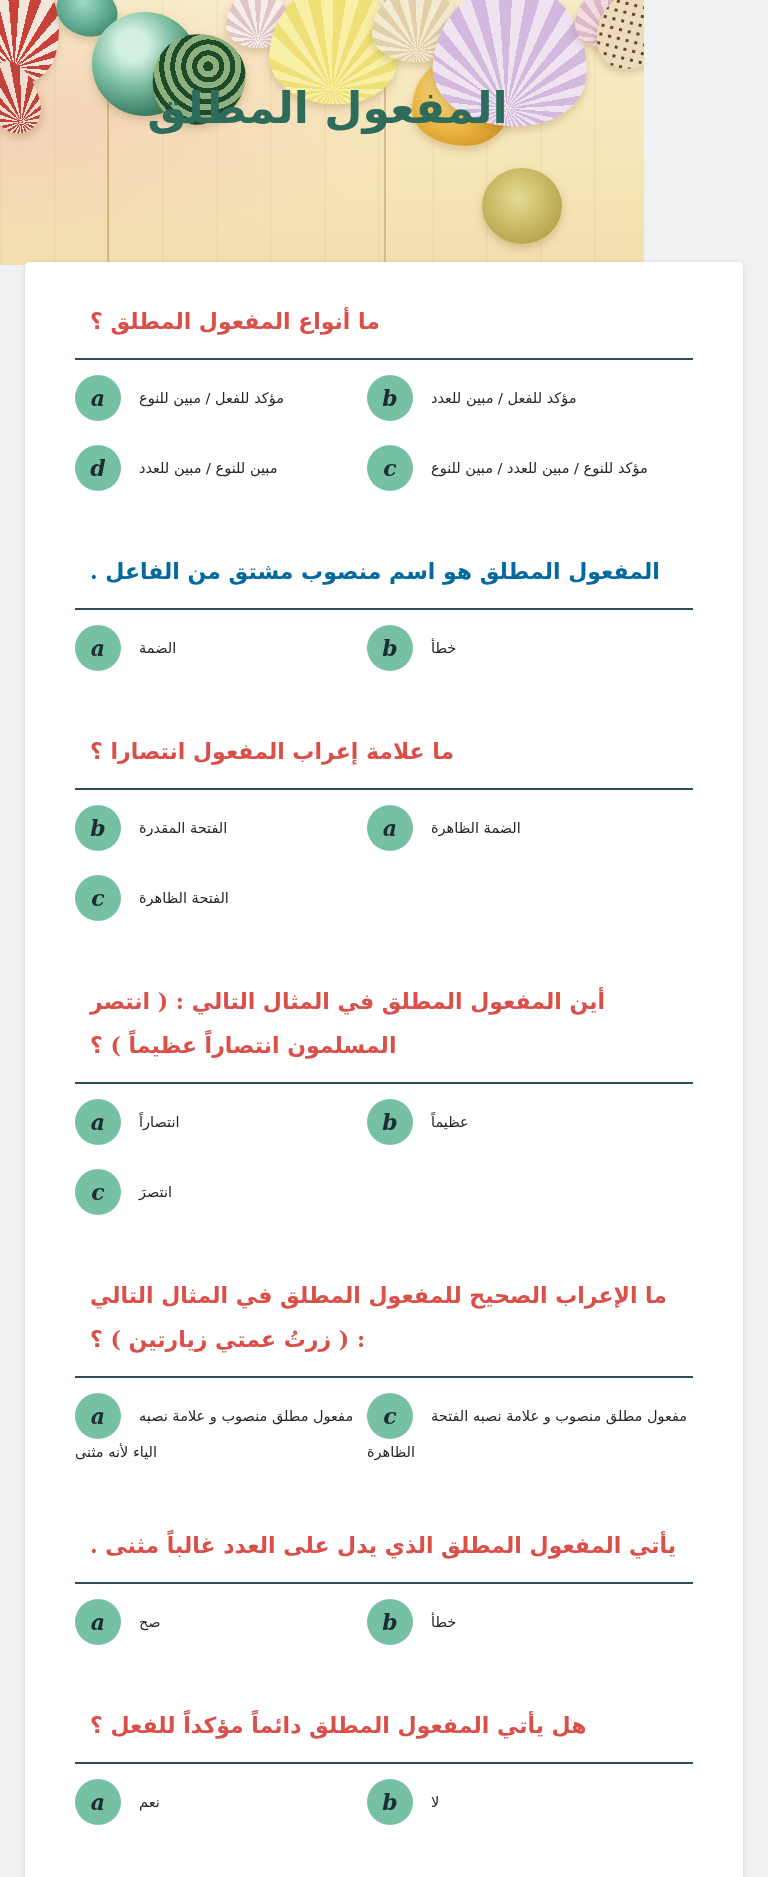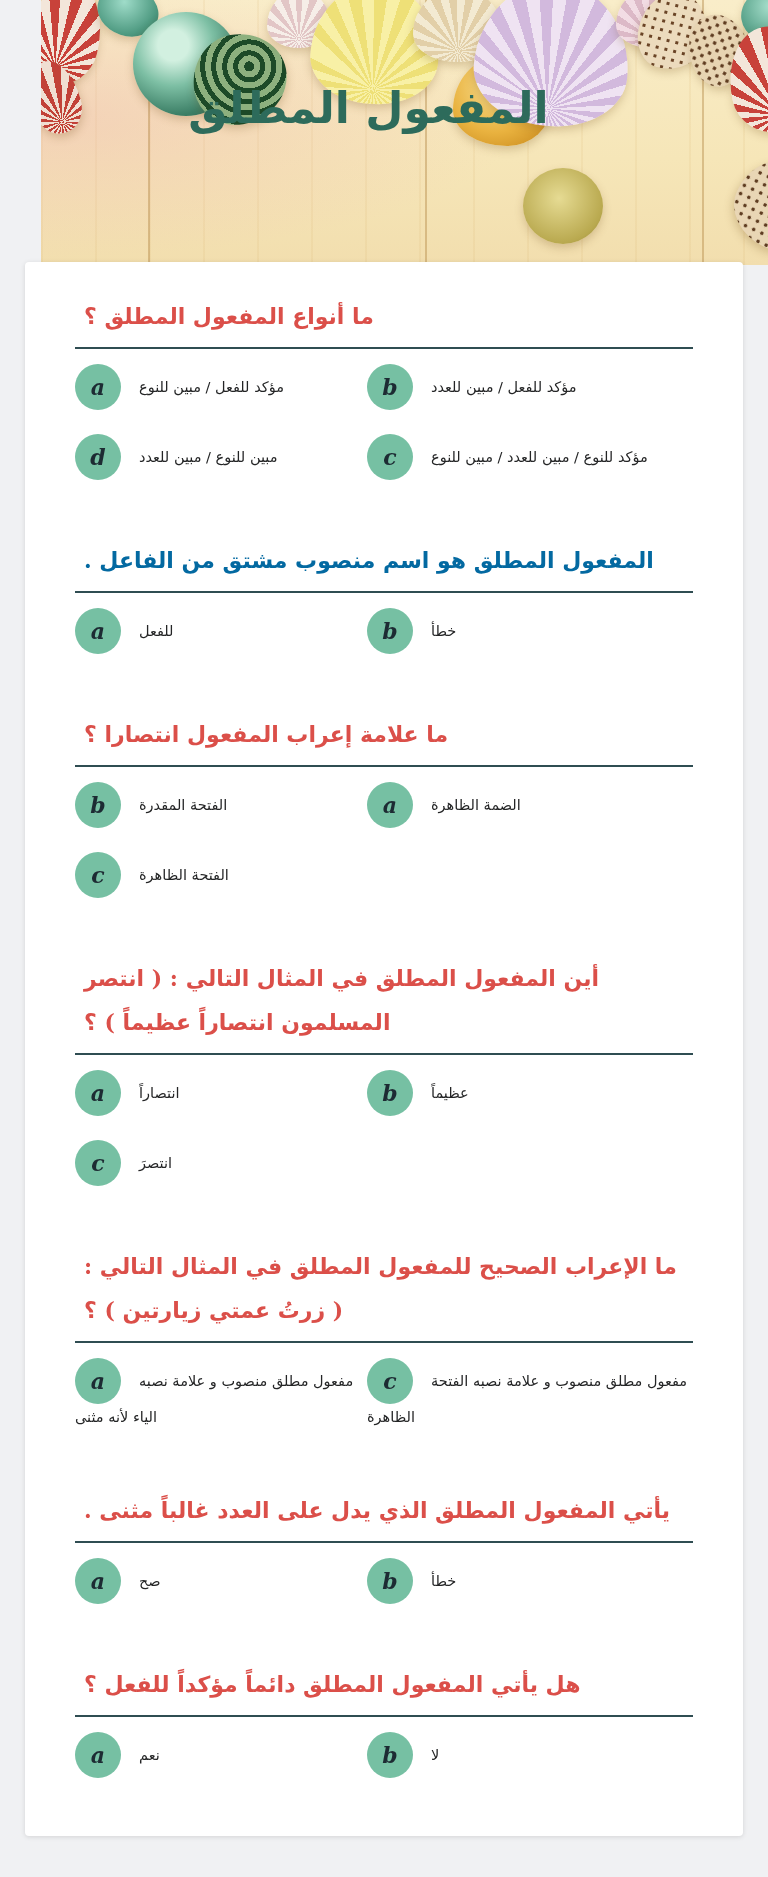--- a/index.html
+++ b/index.html
@@ -5,26 +5,25 @@
   * { box-sizing: border-box; }
   html,body { margin:0; padding:0; }
   body {
     width:768px; height:1877px; overflow:hidden; position:relative;
     background:#f0f1f3;
     font-family:"DejaVu Sans", sans-serif;
   }
 
   
   .hero {
-    position:relative; width:728px; height:265px; overflow:hidden;
+    position:relative; width:644px; height:265px; overflow:hidden;
     background:
       radial-gradient(120% 95% at 0% 45%, rgba(238,176,176,0.40), rgba(238,176,176,0) 55%),
       repeating-linear-gradient(90deg, rgba(205,160,85,0.10) 0 2px, rgba(0,0,0,0) 2px 54px),
       linear-gradient(180deg,#f9edc9 0%,#f6e6b8 60%,#f2deae 100%);
-    margin-left: 41px;
   }
   .seam { position:absolute; top:0; width:2px; height:265px; background:rgba(174,130,62,0.40); }
   .seam.s-a{ left:107px; } .seam.s-b{ left:384px; } .seam.s-c{ left:661px; }
 
   .shell { position:absolute; box-shadow:0 4px 8px rgba(120,85,30,0.25); }
   .scallop { border-radius:50% 50% 48% 48% / 62% 62% 38% 38%; }
 
   .sh1 { left:-14px; top:-18px; width:74px; height:102px; transform:rotate(14deg);
          background:repeating-conic-gradient(from -55deg at 50% 85%, #c8423a 0 9deg, #f3e6da 9deg 18deg); }
   .sh2 { left:-10px; top:60px; width:48px; height:74px; transform:rotate(-16deg);
@@ -82,21 +81,21 @@
   .card {
     position:relative; z-index:2;
     width:718px; margin:-3px auto 0;
     background:#ffffff; border-radius:4px;
     box-shadow:0 1px 5px rgba(0,0,0,0.12);
     padding:22px 50px 58px;
   }
   .question { margin-top:58px; }
   .question:first-of-type { margin-top:10px; }
   .q-title {
-    margin:9px;
+    margin:15px;
     font-family:"DejaVu Serif","DejaVu Sans",serif;
     font-weight:bold; font-size:22px; line-height:2.0;
     direction:rtl; text-align:left;
   }
   .q-title.red { color:#db4f49; }
   .q-title.green { color:#0369a1; }
   .divider { border:none; border-top:2px solid #2f4d52; margin:5px 0 15px; }
 
   .options {
     display:grid; grid-template-columns:292px 1fr;
@@ -165,21 +164,21 @@
         <div class="opt">
     <span class="badge"><span class="letter">c</span></span><span class="txt">مؤكد للنوع / مبين للعدد / مبين للنوع</span>
   </div>
       </div>
   </section>
     <section class="question">
     <h2 class="q-title green">المفعول المطلق هو اسم منصوب مشتق من الفاعل .</h2>
     <hr class="divider">
     <div class="options">
         <div class="opt">
-    <span class="badge"><span class="letter">a</span></span><span class="txt">للفعل</span>
+    <span class="badge"><span class="letter">a</span></span><span class="txt">الضمة</span>
   </div>
         <div class="opt">
     <span class="badge"><span class="letter">b</span></span><span class="txt">خطأ</span>
   </div>
       </div>
   </section>
     <section class="question">
     <h2 class="q-title red">ما علامة إعراب المفعول انتصارا ؟</h2>
     <hr class="divider">
     <div class="options">

